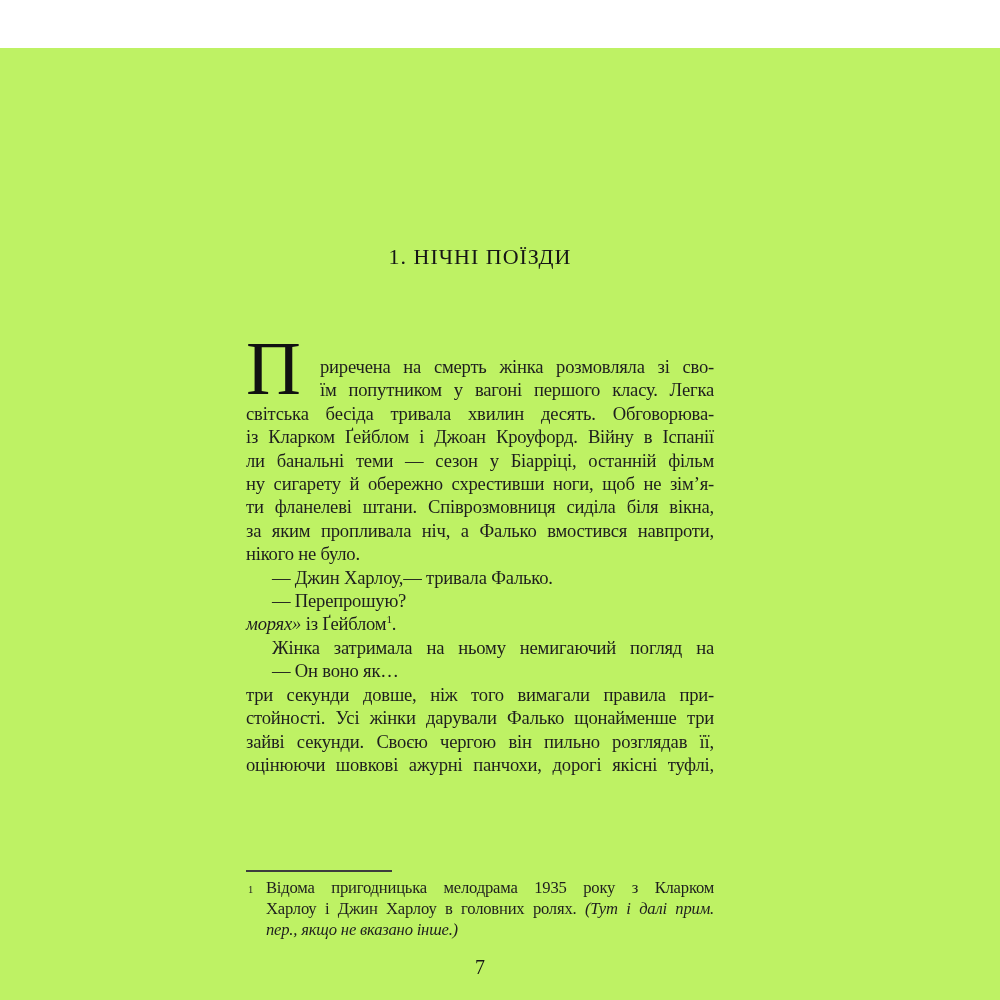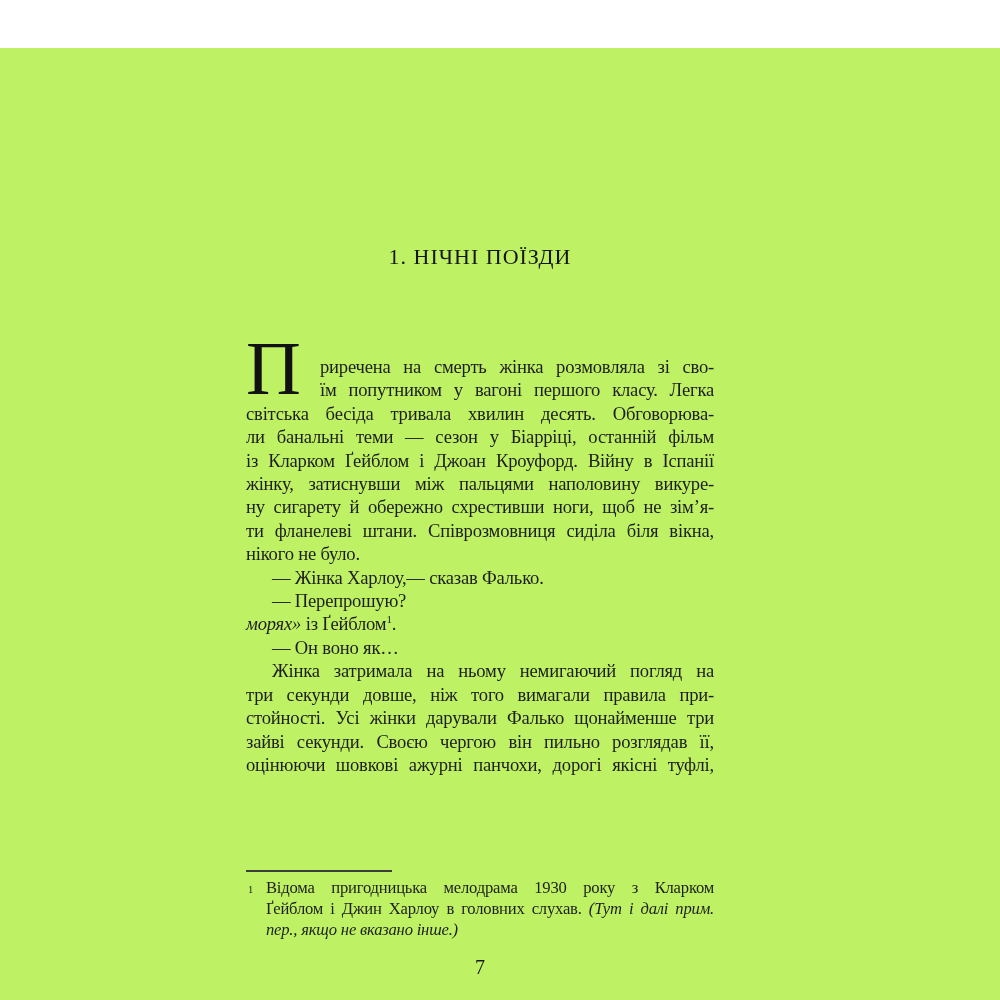--- a/index.html
+++ b/index.html
@@ -40,39 +40,39 @@
 </head>
 <body>
 
 <div class="page">
   <h1 class="title">1. НІЧНІ ПОЇЗДИ</h1>
   <div class="dropcap">П</div>
   <div class="body" id="body">
       <div class="bl dc just"><span>риречена на смерть жінка розмовляла зі сво-</span></div>
       <div class="bl dc just"><span>їм попутником у вагоні першого класу. Легка</span></div>
       <div class="bl just"><span>світська бесіда тривала хвилин десять. Обговорюва-</span></div>
+      <div class="bl just"><span>із Кларком Ґейблом і Джоан Кроуфорд. Війну в Іспанії</span></div>
       <div class="bl just"><span>ли банальні теми — сезон у Біарріці, останній фільм</span></div>
-      <div class="bl just"><span>із Кларком Ґейблом і Джоан Кроуфорд. Війну в Іспанії</span></div>
-      <div class="bl just"><span>жінку, затиснувши між пальцями наполовину викуре-</span></div>
       <div class="bl just"><span>ну сигарету й обережно схрестивши ноги, щоб не зім’я-</span></div>
       <div class="bl just"><span>ти фланелеві штани. Співрозмовниця сиділа біля вікна,</span></div>
+      <div class="bl just"><span>за яким пропливала ніч, а Фалько вмостився навпроти,</span></div>
       <div class="bl"><span>нікого не було.</span></div>
-      <div class="bl ind"><span>— Жінка Харлоу,— сказав Фалько.</span></div>
+      <div class="bl ind"><span>— Джин Харлоу,— тривала Фалько.</span></div>
       <div class="bl ind"><span>— Перепрошую?</span></div>
       <div class="bl"><span class="it">морях»</span><span> із Ґейблом</span><sup>1</sup><span>.</span></div>
+      <div class="bl ind just"><span>Жінка затримала на ньому немигаючий погляд на</span></div>
       <div class="bl ind"><span>— Он воно як…</span></div>
-      <div class="bl ind just"><span>Жінка затримала на ньому немигаючий погляд на</span></div>
       <div class="bl just"><span>три секунди довше, ніж того вимагали правила при-</span></div>
       <div class="bl just"><span>стойності. Усі жінки дарували Фалько щонайменше три</span></div>
       <div class="bl just"><span>зайві секунди. Своєю чергою він пильно розглядав її,</span></div>
       <div class="bl just"><span>оцінюючи шовкові ажурні панчохи, дорогі якісні туфлі,</span></div>
     </div>
   <div class="footnote">
     <div class="rule"></div>
     <span class="fn-num">1</span>
     <div id="fnlines">
-        <div class="bl just"><span>Відома пригодницька мелодрама 1930 року з Кларком</span></div>
-        <div class="bl just"><span>Ґейблом і Джин Харлоу в головних слухав. </span><span class="it">(Тут і далі прим.</span></div>
+        <div class="bl just"><span>Відома пригодницька мелодрама 1935 року з Кларком</span></div>
+        <div class="bl just"><span>Харлоу і Джин Харлоу в головних ролях. </span><span class="it">(Тут і далі прим.</span></div>
         <div class="bl"><span class="it">пер., якщо не вказано інше.)</span></div>
       </div>
   </div>
   <div class="pagenum">7</div>
 </div>
 
 </body></html>

